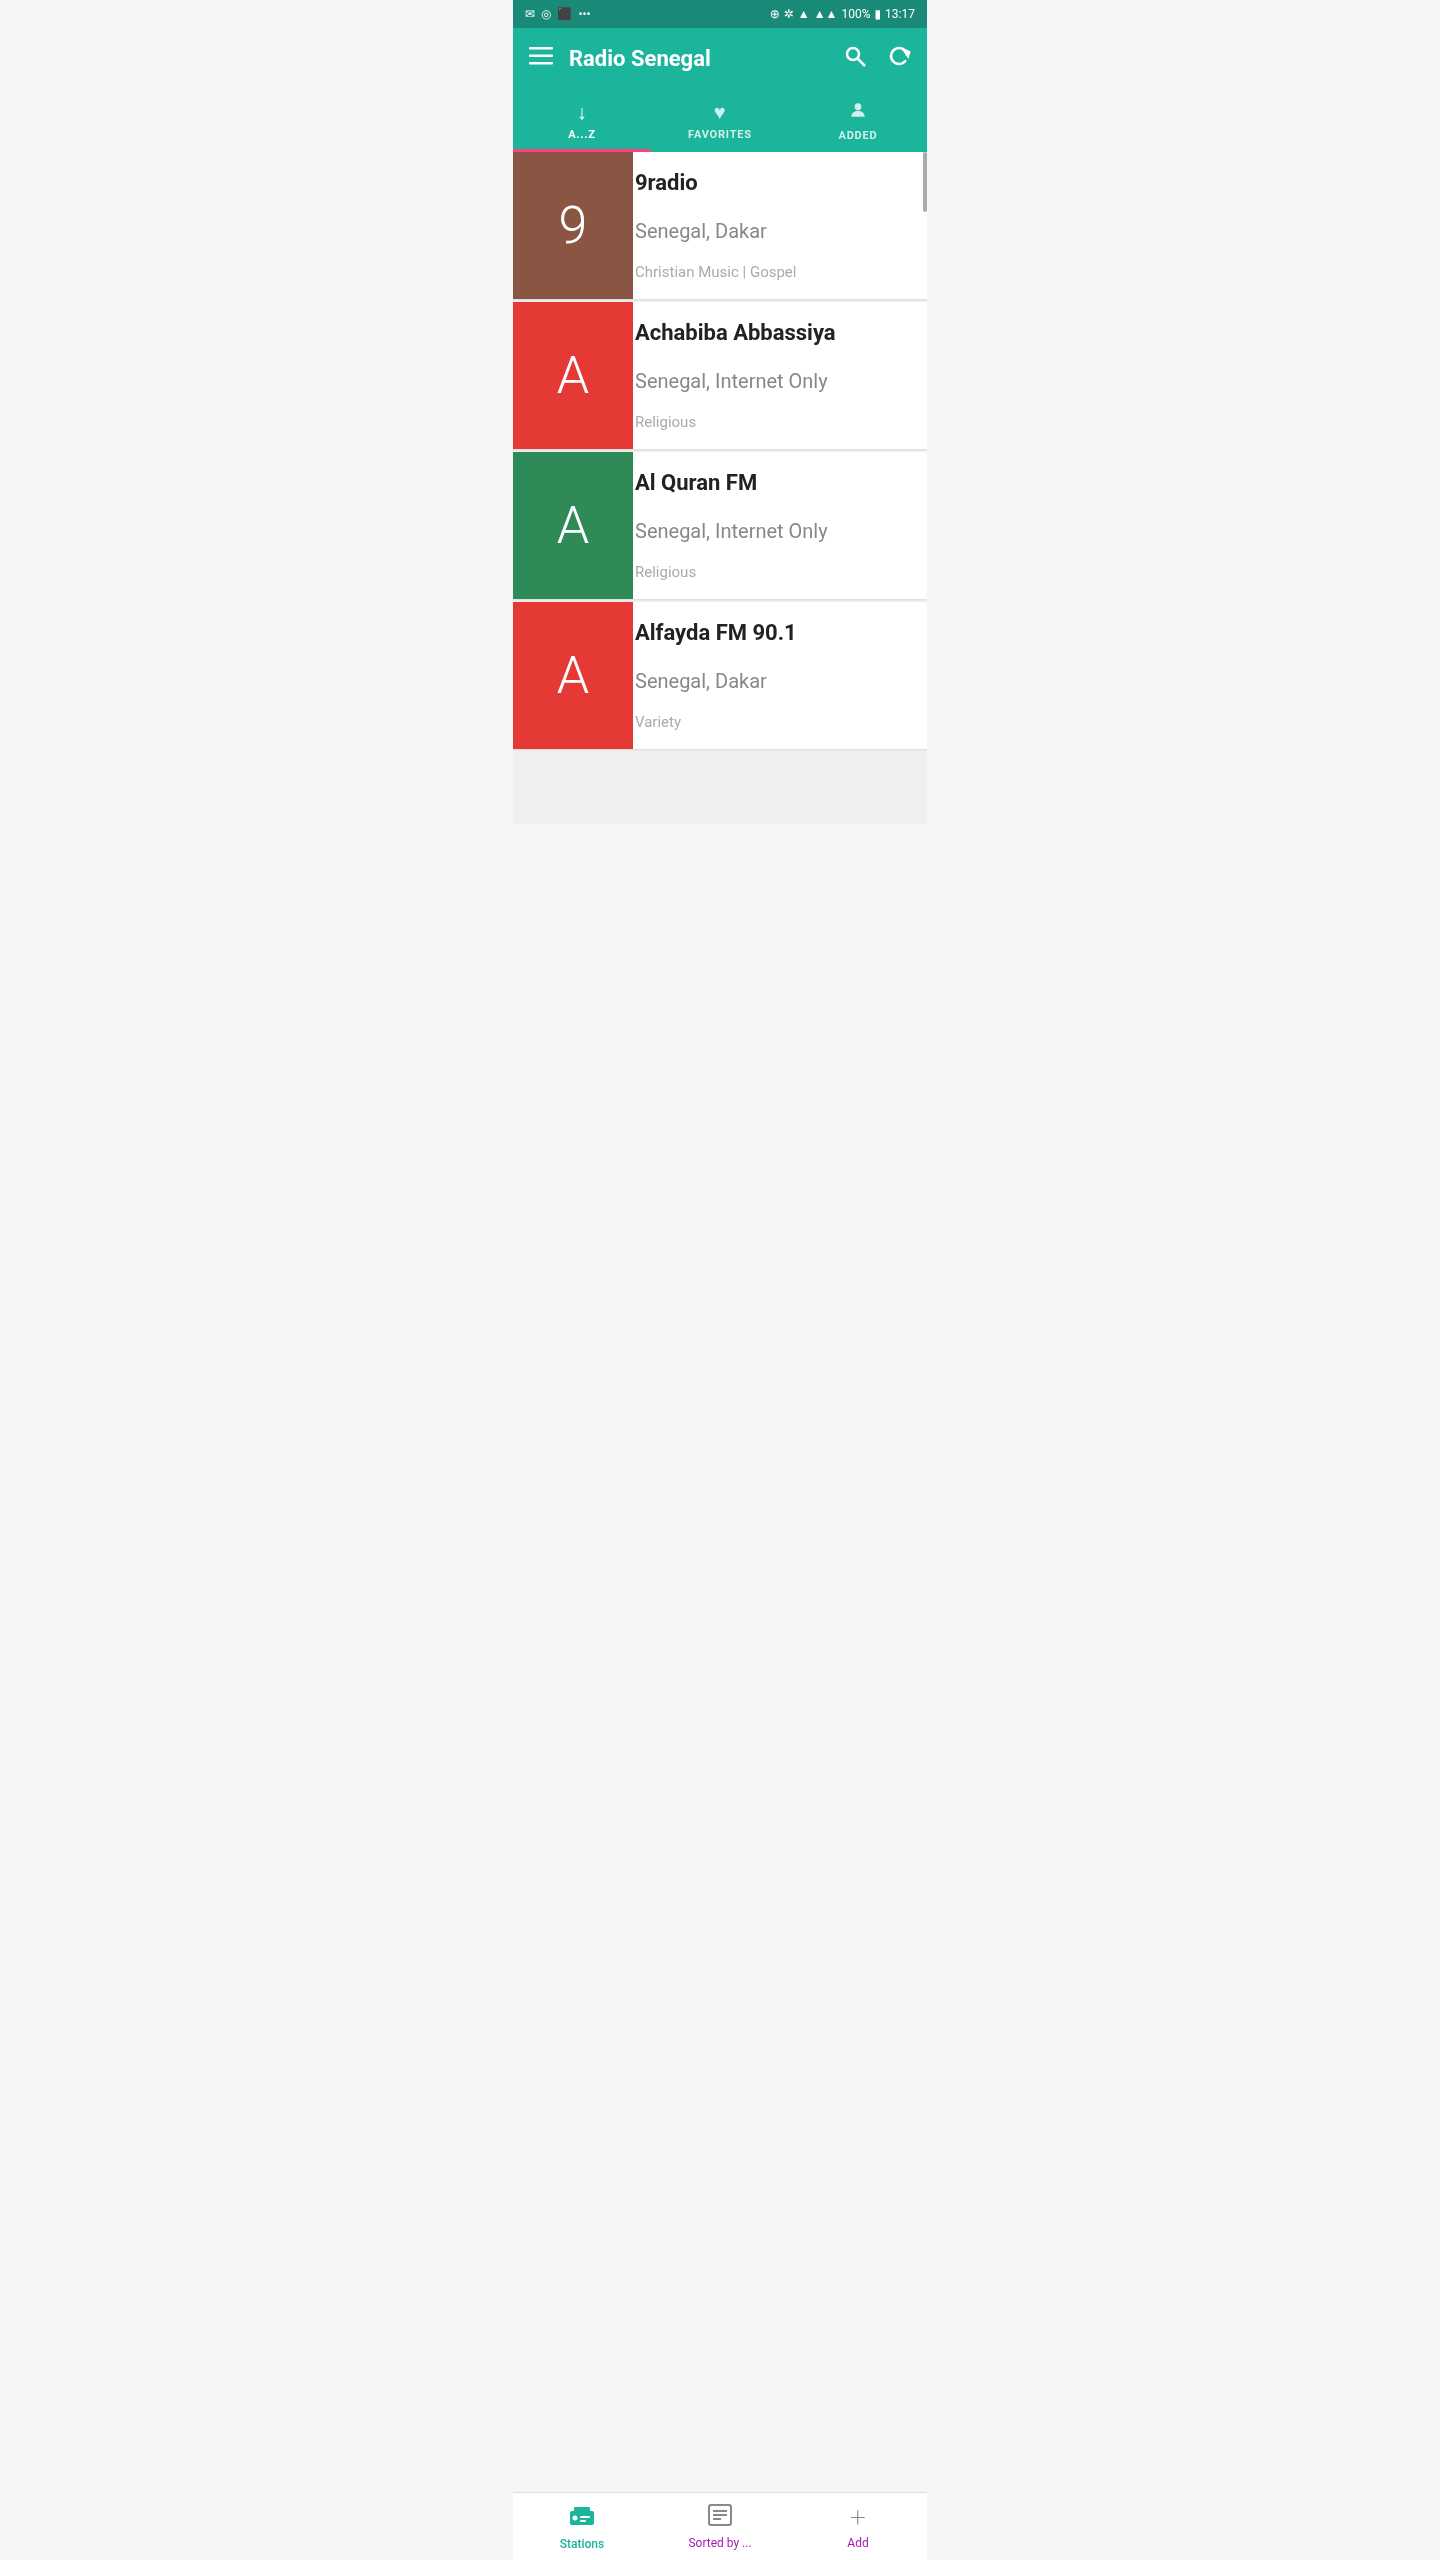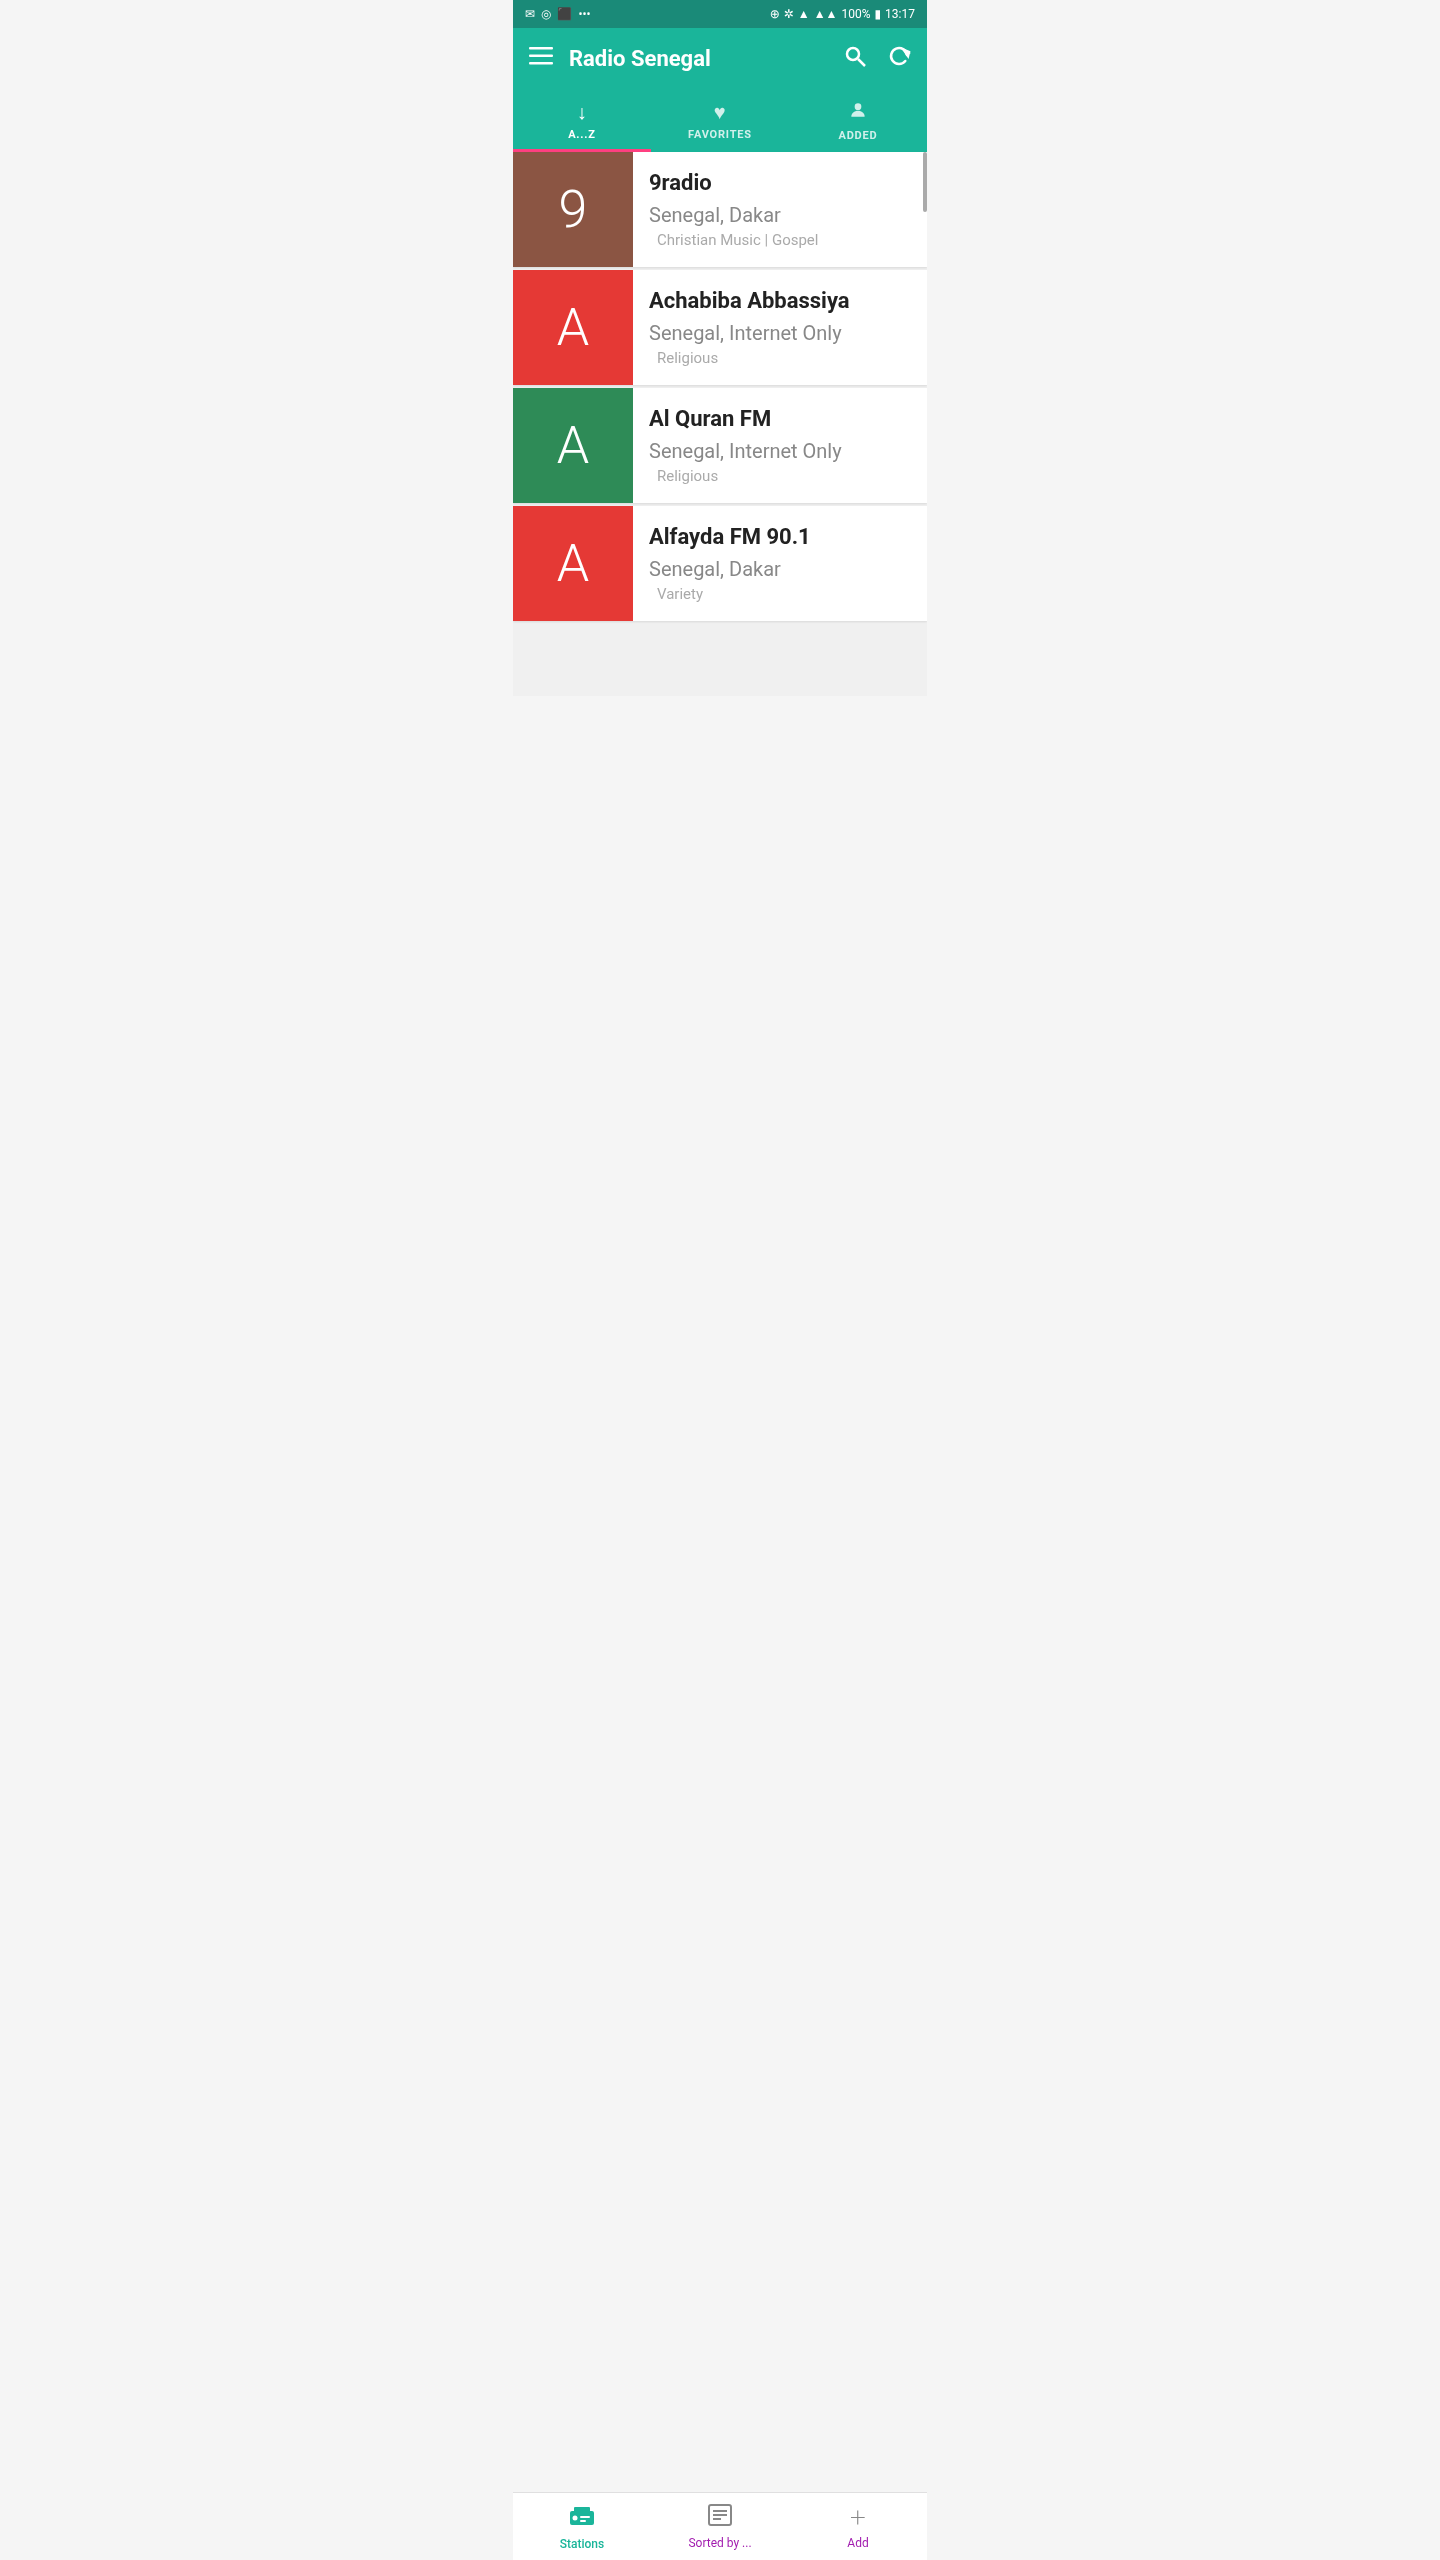--- a/index.html
+++ b/index.html
@@ -154,43 +154,42 @@
       align-items: center;
       justify-content: center;
       font-size: 52px;
       font-weight: 300;
       color: white;
       flex-shrink: 0;
     }
 
     .station-info {
       flex: 1;
-      padding: 18px 16px;
+      padding: 18px 2px;
       display: flex;
       flex-direction: column;
       justify-content: center;
-      gap: 4px;
+      gap: 20px;
     }
 
     .station-name {
       font-size: 22px;
       font-weight: 700;
       color: #222;
       margin-bottom: 4px;
     }
 
     .station-location {
       font-size: 20px;
       color: #888;
     }
 
     .station-genre {
       font-size: 15px;
       color: #aaa;
-      margin-left: 8px;
     }
 
     
     .bottom-nav {
       background: white;
       display: flex;
       justify-content: space-around;
       align-items: center;
       height: 68px;
       border-top: 1px solid #e0e0e0;

